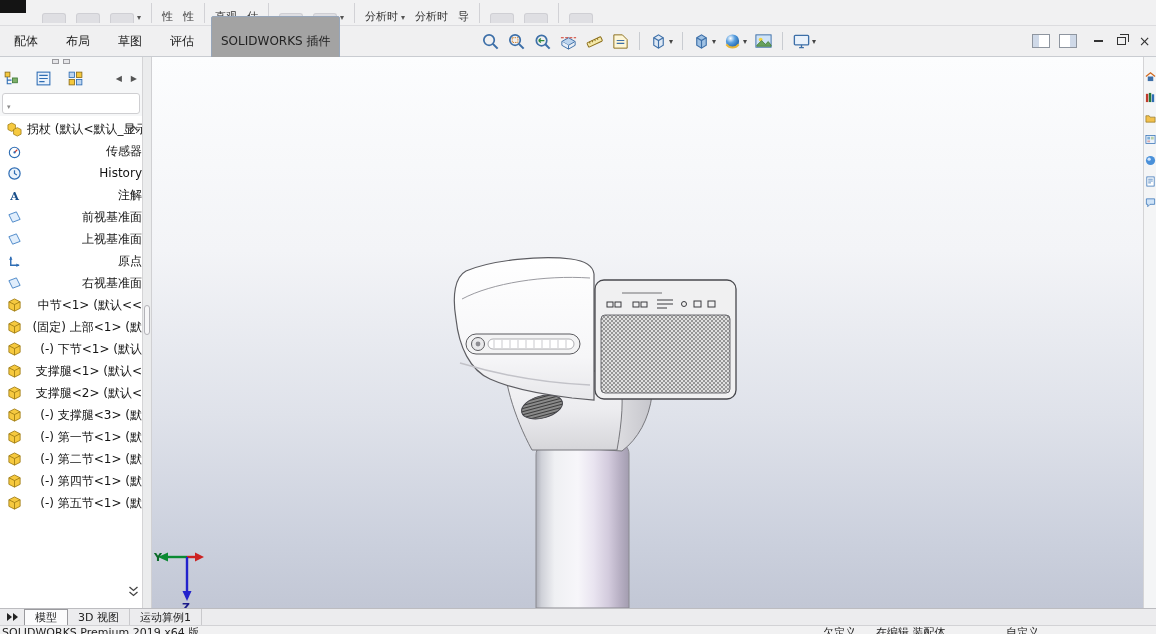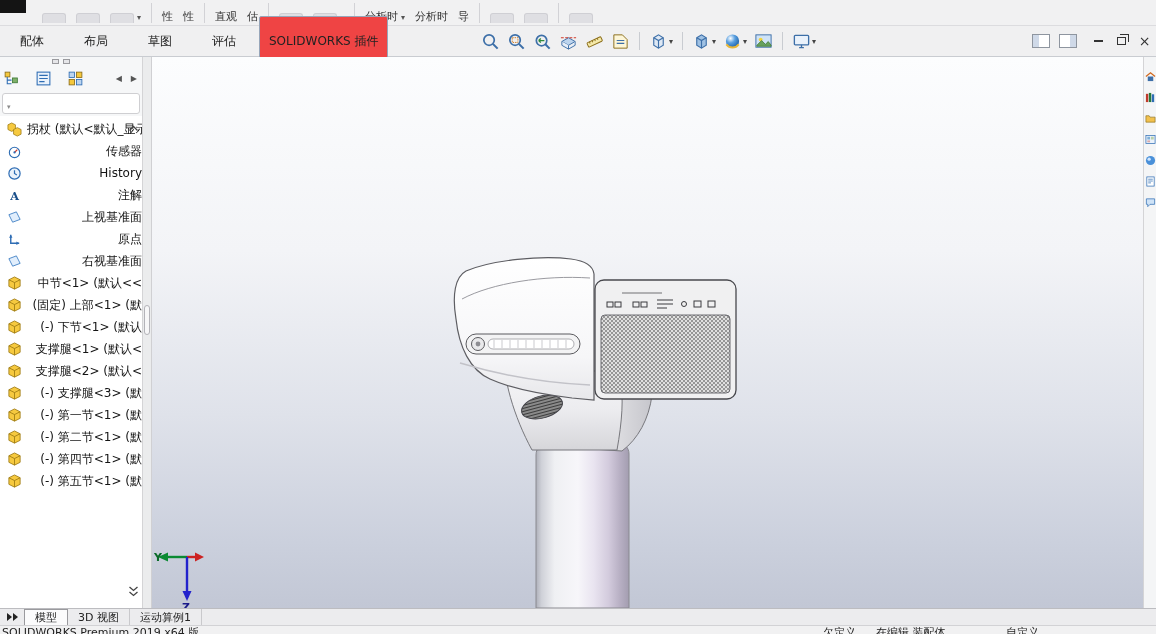--- a/index.html
+++ b/index.html
@@ -13,22 +13,22 @@
   .rb-items { position:absolute; left:42px; bottom:2px; display:flex; align-items:flex-end; gap:10px; }
   .rb-stub { display:flex; align-items:flex-end; gap:3px; cursor:pointer; }
   .rb-iconbox { width:24px; height:10px; background:#dfdfe3; border:1px solid #cfcfd4; border-bottom:none; border-radius:3px 3px 0 0; }
   .rb-label { font-size:11px; line-height:13px; color:#333; white-space:nowrap; }
   .rb-caret { font-size:8px; color:#555; line-height:10px; }
   .rb-sep { width:1px; height:20px; background:#d2d2d6; }
 
   
   .tab-row { height:31px; background:#f0f0f1; border-bottom:1px solid #c9ccd1; position:relative; flex:none; }
   .cmd-tabs { position:absolute; left:0; top:0; height:100%; display:flex; align-items:center; }
-  .cmd-tab { padding:4px 20px; font-size:12px; color:#222; cursor:pointer; white-space:nowrap; }
-  .cmd-tab.active { background:#ef4444; border:1px solid #97a6ba; border-radius:2px; padding:16px 9px; margin:0 3px; }
+  .cmd-tab { padding:4px 14px; font-size:12px; color:#222; cursor:pointer; white-space:nowrap; }
+  .cmd-tab.active { background:#a3a3a3; border:1px solid #97a6ba; border-radius:2px; padding:16px 9px; margin:0 3px; }
   .headsup { position:absolute; left:480px; top:0; height:100%; display:flex; align-items:center; gap:5px; }
   .hu-btn { display:flex; align-items:center; gap:1px; padding:1px; cursor:pointer; border-radius:2px; }
   .hu-btn svg { width:19px; height:19px; display:block; }
   .hu-caret { font-size:8px; color:#444; }
   .hu-sep { width:1px; height:18px; background:#c9ccd1; margin:0 3px; }
   .win-controls { position:absolute; right:0; top:0; height:100%; display:flex; align-items:center; padding-right:1px; }
   .pane-btn { width:18px; height:14px; border:1px solid #8e959f; background:#fff; position:relative; margin-right:9px; cursor:pointer; }
   .pane-btn.left::before { content:""; position:absolute; left:0; top:0; bottom:0; width:6px; background:#cfd9e8; }
   .pane-btn.right::before { content:""; position:absolute; right:0; top:0; bottom:0; width:6px; background:#cfd9e8; }
   .wc { width:21px; height:20px; display:flex; align-items:center; justify-content:center; cursor:pointer; margin-left:2px; }
@@ -379,20 +379,28 @@
             </span>
             <span class="tree-label">History</span>
           </div>
           <div class="tree-row">
             <span class="tree-icon">
               <svg viewBox="0 0 16 16">
                 <text x="8" y="12.5" font-size="12" font-family="DejaVu Serif,serif" font-weight="bold" fill="#1a4f8a" text-anchor="middle">A</text>
               </svg>
             </span>
             <span class="tree-label">注解</span>
+          </div>
+          <div class="tree-row">
+            <span class="tree-icon">
+              <svg viewBox="0 0 16 16">
+                <polygon points="2,5 10,2 14,10 6,13" fill="#dcebfb" fill-opacity="0.85" stroke="#4a86c8" stroke-width="1"></polygon>
+              </svg>
+            </span>
+            <span class="tree-label">前视基准面</span>
           </div>
           <div class="tree-row">
             <span class="tree-icon">
               <svg viewBox="0 0 16 16">
                 <polygon points="2,5 10,2 14,10 6,13" fill="#dcebfb" fill-opacity="0.85" stroke="#4a86c8" stroke-width="1"></polygon>
               </svg>
             </span>
             <span class="tree-label">上视基准面</span>
           </div>
           <div class="tree-row">

